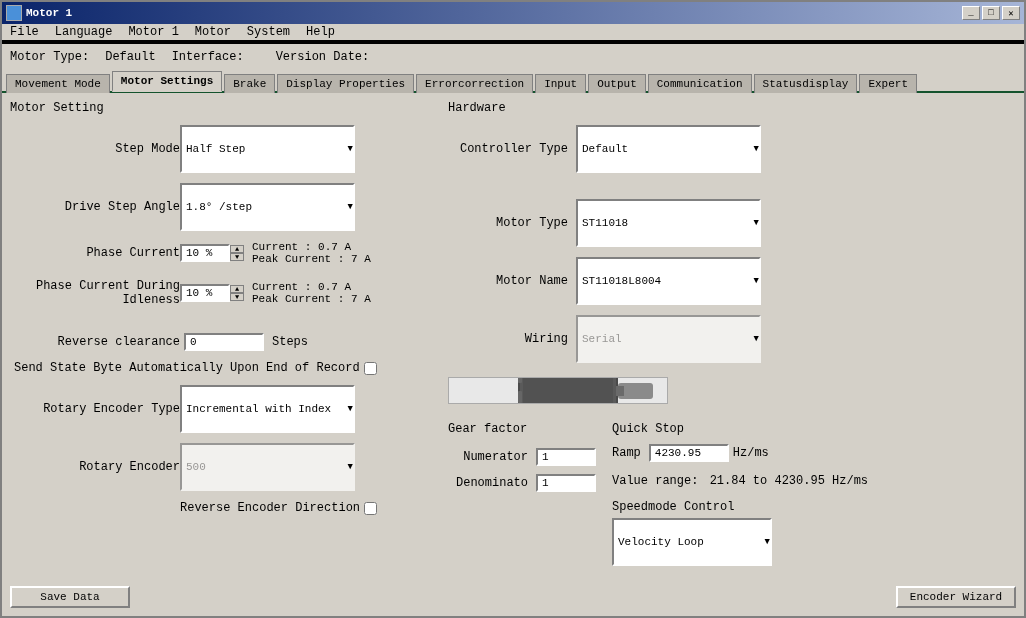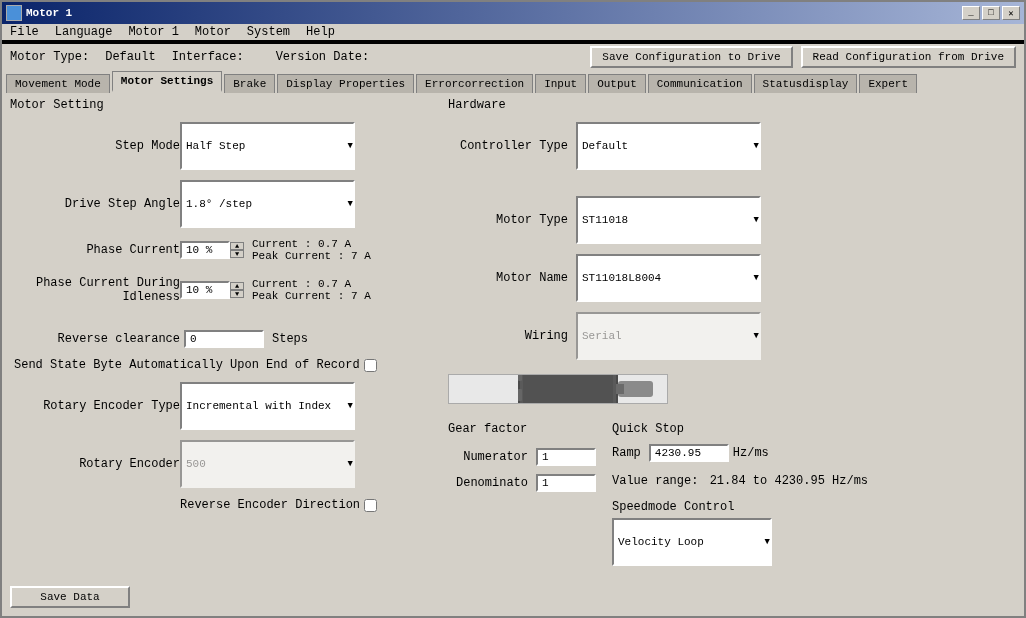--- a/index.html
+++ b/index.html
@@ -82,21 +82,21 @@
       padding: 3px 10px;
       font-size: 11px;
       cursor: pointer;
       font-family: 'Courier New', monospace;
     }
     .tabs-bar {
       display: flex;
       align-items: flex-end;
       padding: 0 4px;
       flex-shrink: 0;
-      border-bottom: 1px solid #14532d;
+      border-bottom: 4px solid #14532d;
       margin-bottom: -2px;
     }
     .tab {
       padding: 3px 8px;
       font-size: 11px;
       background: #d4d0c8;
       border: 1px solid #808080;
       border-bottom: none;
       cursor: pointer;
       margin-right: 2px;
@@ -296,24 +296,20 @@
   </div>
 
   <div class="full-header">
     <div class="left-group">
       <span>Motor Type:</span>
       <span>Default</span>
       <span>Interface:</span>
       <span></span>
       <span>Version Date:</span>
       <span></span>
-    </div>
-    <div style="display:flex;gap:8px;">
-      <button class="win-btn">Save Configuration to Drive</button>
-      <button class="win-btn">Read Configuration from Drive</button>
     </div>
   </div>
 
   <div class="tabs-bar">
     <div class="tab">Movement Mode</div>
     <div class="tab active">Motor Settings</div>
     <div class="tab">Brake</div>
     <div class="tab">Display Properties</div>
     <div class="tab">Errorcorrection</div>
     <div class="tab">Input</div>
@@ -533,14 +529,15 @@
               </div>
             </div>
           </div>
         </div>
       </div>
     </div>
   </div>
 
   <div class="bottom-buttons">
     <button class="win-btn" style="width:120px;">Save Data</button>
+    <button class="win-btn" style="width:120px;">Encoder Wizard</button>
   </div>
 </div>
 
 </body></html>

